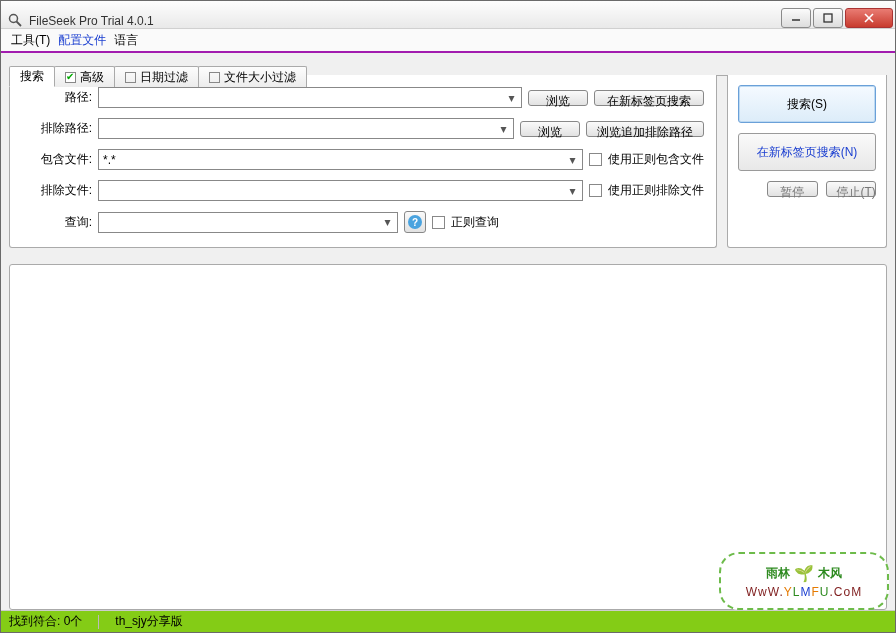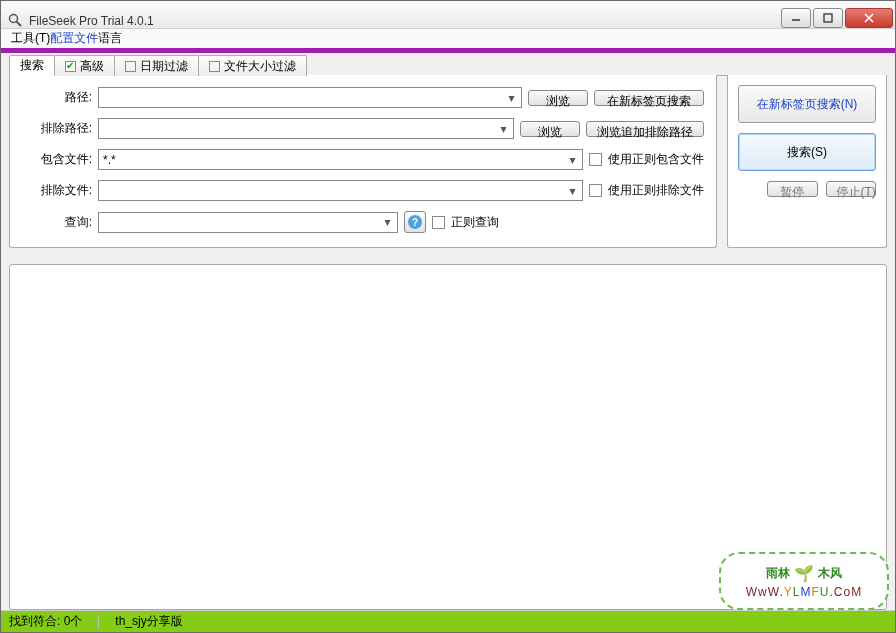--- a/index.html
+++ b/index.html
@@ -7,28 +7,28 @@
 
 .window { position: absolute; inset: 0; background: #f0f0f0; border: 1px solid #6a6a6a; box-shadow: 0 0 6px rgba(0,0,0,0.25); }
 
 .titlebar { height: 28px; background: linear-gradient(#fdfdfd, #e9e9e9); border-bottom: 1px solid #d0d0d0; display: flex; align-items: flex-end; padding: 0 2px 0 6px; }
 .titlebar .icon { width: 16px; height: 16px; margin-right: 6px; display:flex; align-items:center; justify-content:center; }
 .titlebar .title { color: #333; flex: 1; }
 .win-controls { display: flex; gap: 2px; }
 .win-btn { width: 30px; height: 20px; border: 1px solid #8a8a8a; border-radius: 3px; background: linear-gradient(#fbfbfb,#ddd); display:flex; align-items:center; justify-content:center; font-family: Arial; font-size:10px; color:#333; }
 .win-btn.close { width: 48px; background: linear-gradient(#e97c73,#c83b2e); border-color:#a33; color:#fff; font-weight:bold; }
 
-.menubar { height: 24px; border-bottom: 5px solid #a21caf; display:flex; align-items:center; padding: 0 10px; gap: 0; background:#fafafa;}
+.menubar { height: 24px; border-bottom: 2px solid #a21caf; display:flex; align-items:center; padding: 0 10px; gap: 8px; background:#fafafa;}
 .menubar span { color:#000; cursor:default; }
 .menubar .blue { color: #1a3ed0; }
 
 .content { position:absolute; top:53px; left:8px; right:8px; bottom:22px; }
 
 .tabs-row { display:flex; height:22px; border-bottom:1px solid #aaa; }
-.tab { padding: 2px 10px; border:1px solid #aaa; border-bottom:none; background: linear-gradient(#fdfdfd,#ececec); margin-right:-1px; display:flex; align-items:center; gap:4px; border-radius:2px 2px 0 0; position:relative; top:1px; }
+.tab { padding: 2px 10px; border:1px solid #aaa; border-bottom:none; background: linear-gradient(#fdfdfd,#ececec); margin-right:-1px; display:flex; align-items:center; gap:4px; border-radius:2px 2px 0 0; position:relative; top:12px; }
 .tab.active { background:#fff; border-bottom:1px solid #fff; z-index:2; }
 .chk-ico { width:11px; height:11px; border:1px solid #888; display:inline-block; }
 .chk-ico.green { background:#fff; position:relative;}
 .chk-ico.green::after{ content:"✔"; color:#0a0; position:absolute; font-size:10px; left:0; top:-2px;}
 
 .main-row { display:flex; gap:10px; margin-top:-1px; }
 .form-panel { flex:1; background:#fff; border:1px solid #aaa; border-top:none; padding:12px 12px 14px 12px; border-radius:0 0 3px 3px; }
 .side-panel { width:160px; background:#fff; border:1px solid #aaa; border-top:none; padding:10px; border-radius:0 0 3px 3px; display:flex; flex-direction:column; gap:10px; }
 
 .form-line { display:flex; align-items:center; gap:6px; margin-bottom:10px; }
@@ -162,25 +162,25 @@
             </div>
           <div class="help-btn">
               <span class="help-circle">?</span>
             </div>
           <div class="checkbox"></div>
           <div class="chk-lbl">正则查询</div>
         </div>
       </div>
 
       <div class="side-panel">
+        <div class="big-btn">
+            <span>搜索(S)</span>
+          </div>
         <div class="big-btn alt">
             <span>在新标签页搜索(N)</span>
-          </div>
-        <div class="big-btn">
-            <span>搜索(S)</span>
           </div>
         <div class="row-btns">
           <div class="win-button">暂停</div>
           <div class="win-button">停止(T)</div>
         </div>
       </div>
     </div>
 
     <div class="results-panel"></div>
   </div>

